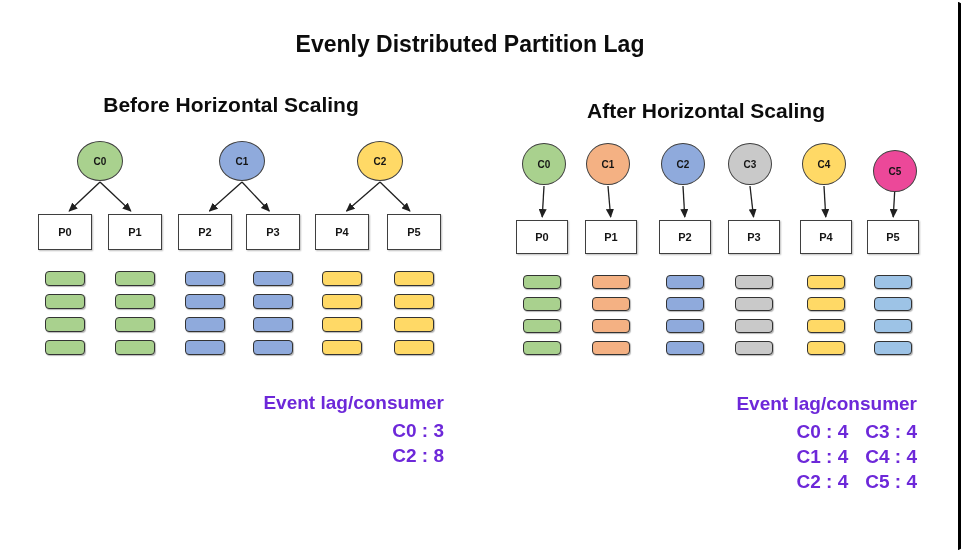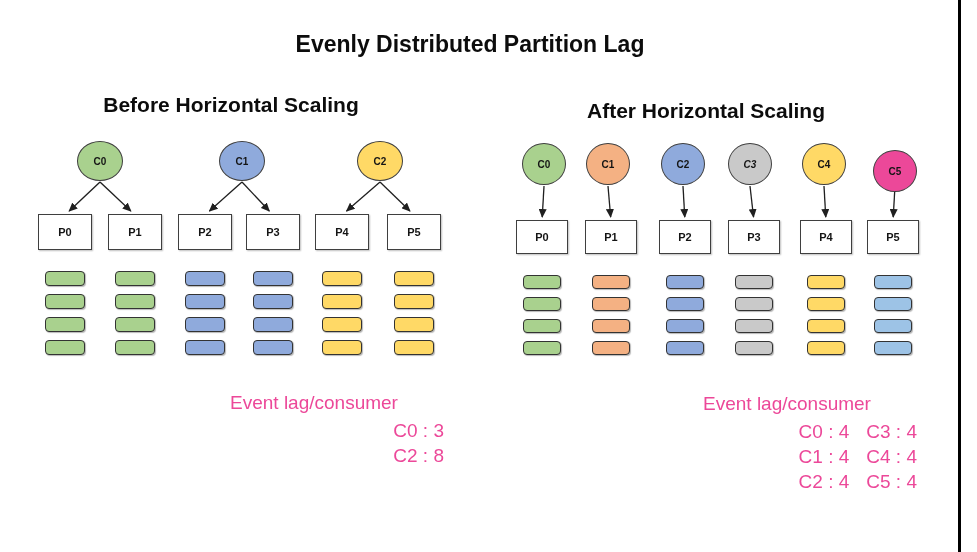--- a/index.html
+++ b/index.html
@@ -3,20 +3,21 @@
 <meta charset="utf-8">
 <style>
   html, body { margin: 0; padding: 0; background: #ffffff; }
   .canvas {
     position: relative;
     width: 977px; height: 552px;
     background: #ffffff;
     overflow: hidden;
     font-family: "Liberation Sans", sans-serif;
     color: #111111;
+    border-radius: 29px;
   }
   .arrow-layer { position: absolute; left: 0; top: 0; width: 977px; height: 552px; }
   .arrow-layer line { stroke: #1f1f1f; stroke-width: 1.3px; }
 
   .title {
     position: absolute; top: 31px; left: 0; width: 940px;
     margin: 0; text-align: center;
     font-size: 23px; font-weight: 700; color: #0c0c0c;
   }
   .panel-header {
@@ -39,22 +40,22 @@
     font-size: 11px; font-weight: 700; color: #141414;
     box-shadow: 1px 1px 1.5px rgba(0,0,0,0.25);
   }
   .event-bar {
     position: absolute; box-sizing: border-box;
     border: 1.4px solid #333333; border-radius: 4px;
     box-shadow: 1px 1px 1px rgba(0,0,0,0.28);
   }
 
   .lag-block {
-    position: absolute; text-align: center;
-    font-size: 19px; font-weight: 400; color: #ec4899;
+    position: absolute; text-align: right;
+    font-size: 19px; font-weight: 700; color: #6d28d9;
   }
   .before-lag { top: 391px; left: 184px; width: 260px; }
   .after-lag  { top: 392px; left: 657px; width: 260px; }
   .lag-header { line-height: 24px; margin-bottom: 3px; }
   .lag-row { display: flex; justify-content: flex-end; gap: 17px; line-height: 25px; }
 
   .right-edge {
     position: absolute; left: 958px; top: 0;
     width: 3px; height: 552px; background: #000000;
   }
@@ -153,21 +154,21 @@
       <div class="event-bar" style="left: 807px; top: 319px; width: 38px; height: 14px; background: rgb(255, 217, 102);"></div>
       <div class="event-bar" style="left: 807px; top: 341px; width: 38px; height: 14px; background: rgb(255, 217, 102);"></div>
       <div class="partition-box" style="left: 867px; top: 220px; width: 52px; height: 34px;">P5</div>
       <div class="event-bar" style="left: 874px; top: 275px; width: 38px; height: 14px; background: rgb(157, 195, 230);"></div>
       <div class="event-bar" style="left: 874px; top: 297px; width: 38px; height: 14px; background: rgb(157, 195, 230);"></div>
       <div class="event-bar" style="left: 874px; top: 319px; width: 38px; height: 14px; background: rgb(157, 195, 230);"></div>
       <div class="event-bar" style="left: 874px; top: 341px; width: 38px; height: 14px; background: rgb(157, 195, 230);"></div>
       <div class="consumer-circle" style="left: 522px; top: 143px; width: 44px; height: 42px; background: rgb(169, 209, 142);">C0</div>
       <div class="consumer-circle" style="left: 586px; top: 143px; width: 44px; height: 42px; background: rgb(244, 177, 131);">C1</div>
       <div class="consumer-circle" style="left: 661px; top: 143px; width: 44px; height: 42px; background: rgb(143, 170, 220);">C2</div>
-      <div class="consumer-circle" style="left: 728px; top: 143px; width: 44px; height: 42px; background: rgb(201, 201, 201); font-style: italic;">C3</div>
+      <div class="consumer-circle" style="left: 728px; top: 143px; width: 44px; height: 42px; background: rgb(201, 201, 201);">C3</div>
       <div class="consumer-circle" style="left: 802px; top: 143px; width: 44px; height: 42px; background: rgb(255, 217, 102);">C4</div>
       <div class="consumer-circle" style="left: 873px; top: 150px; width: 44px; height: 42px; background: #ec4899;">C5</div>
     </div>
 
   <div class="lag-block before-lag">
     <div class="lag-header">Event lag/consumer</div>
     <div id="before-lag-rows">
         <div class="lag-row">
           <span class="lag-cell">C0 : 3</span>
         </div>

